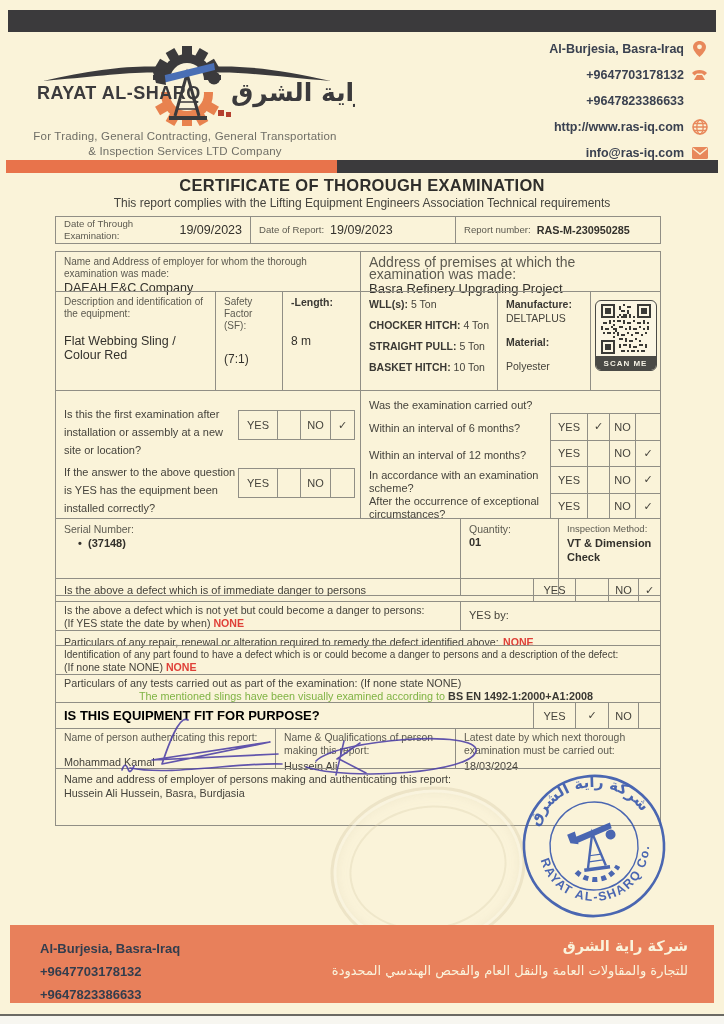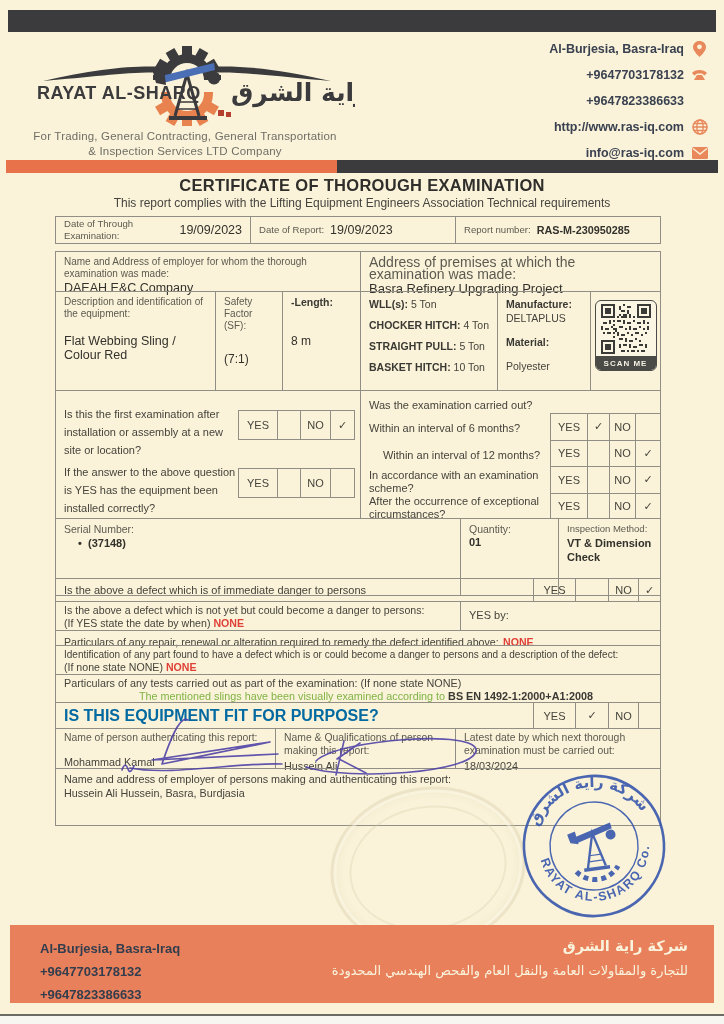--- a/index.html
+++ b/index.html
@@ -295,21 +295,21 @@
       <div class="yn boxed" style="position:absolute;left:182px;top:77px;height:30px;">
         <div class="c" style="width:38px;">YES</div>
         <div class="c mark" style="width:23px;"></div>
         <div class="c" style="width:30px;">NO</div>
         <div class="c mark" style="width:24px;"></div>
       </div>
     </div>
     <div class="cell" style="flex:1;padding:0;">
       <div class="q" style="position:absolute;left:8px;top:5px;">Was the examination carried out?</div>
       <div class="co-q" style="top:31px;">Within an interval of 6 months?</div>
-      <div class="co-q" style="top:58px;text-align:center;">Within an interval of 12 months?</div>
+      <div class="co-q" style="top:58px;">Within an interval of 12 months?</div>
       <div class="co-q" style="top:78px;">In accordance with an examination scheme?</div>
       <div class="co-q" style="top:104px;">After the occurrence of exceptional circumstances?</div>
       <div class="co-grid">
         <div class="co-row">
           <div class="c" style="width:36px;">YES</div>
           <div class="c mark" style="width:22px;">✓</div>
           <div class="c" style="width:26px;">NO</div>
           <div class="c mark" style="flex:1;"></div>
         </div>
         <div class="co-row">
@@ -398,21 +398,21 @@
       <div class="q" style="line-height:13px;font-size:10.8px;">Particulars of any tests carried out as part of the examination: (If none state NONE)</div>
       <div class="q" style="line-height:13px;font-size:10.8px;padding-left:75px;">
         <span class="green">The mentioned slings have been visually examined according to </span>
         <span class="b" style="color:#3A3833;">BS EN 1492-1:2000+A1:2008</span>
       </div>
     </div>
   </div>
 
   <div class="row r-j">
     <div class="cell" style="flex:1;display:flex;align-items:center;">
-      <span class="b" style="font-size:16px;color:#0369a1;">IS THIS EQUIPMENT FIT FOR PURPOSE?</span>
+      <span class="b" style="font-size:13px;color:#000000;">IS THIS EQUIPMENT FIT FOR PURPOSE?</span>
     </div>
     <div class="yn">
       <div class="c" style="width:42px;">YES</div>
       <div class="c mark" style="width:33px;">✓</div>
       <div class="c" style="width:30px;">NO</div>
       <div class="c mark" style="width:22px;"></div>
     </div>
   </div>
 
   <div class="row r-k">

